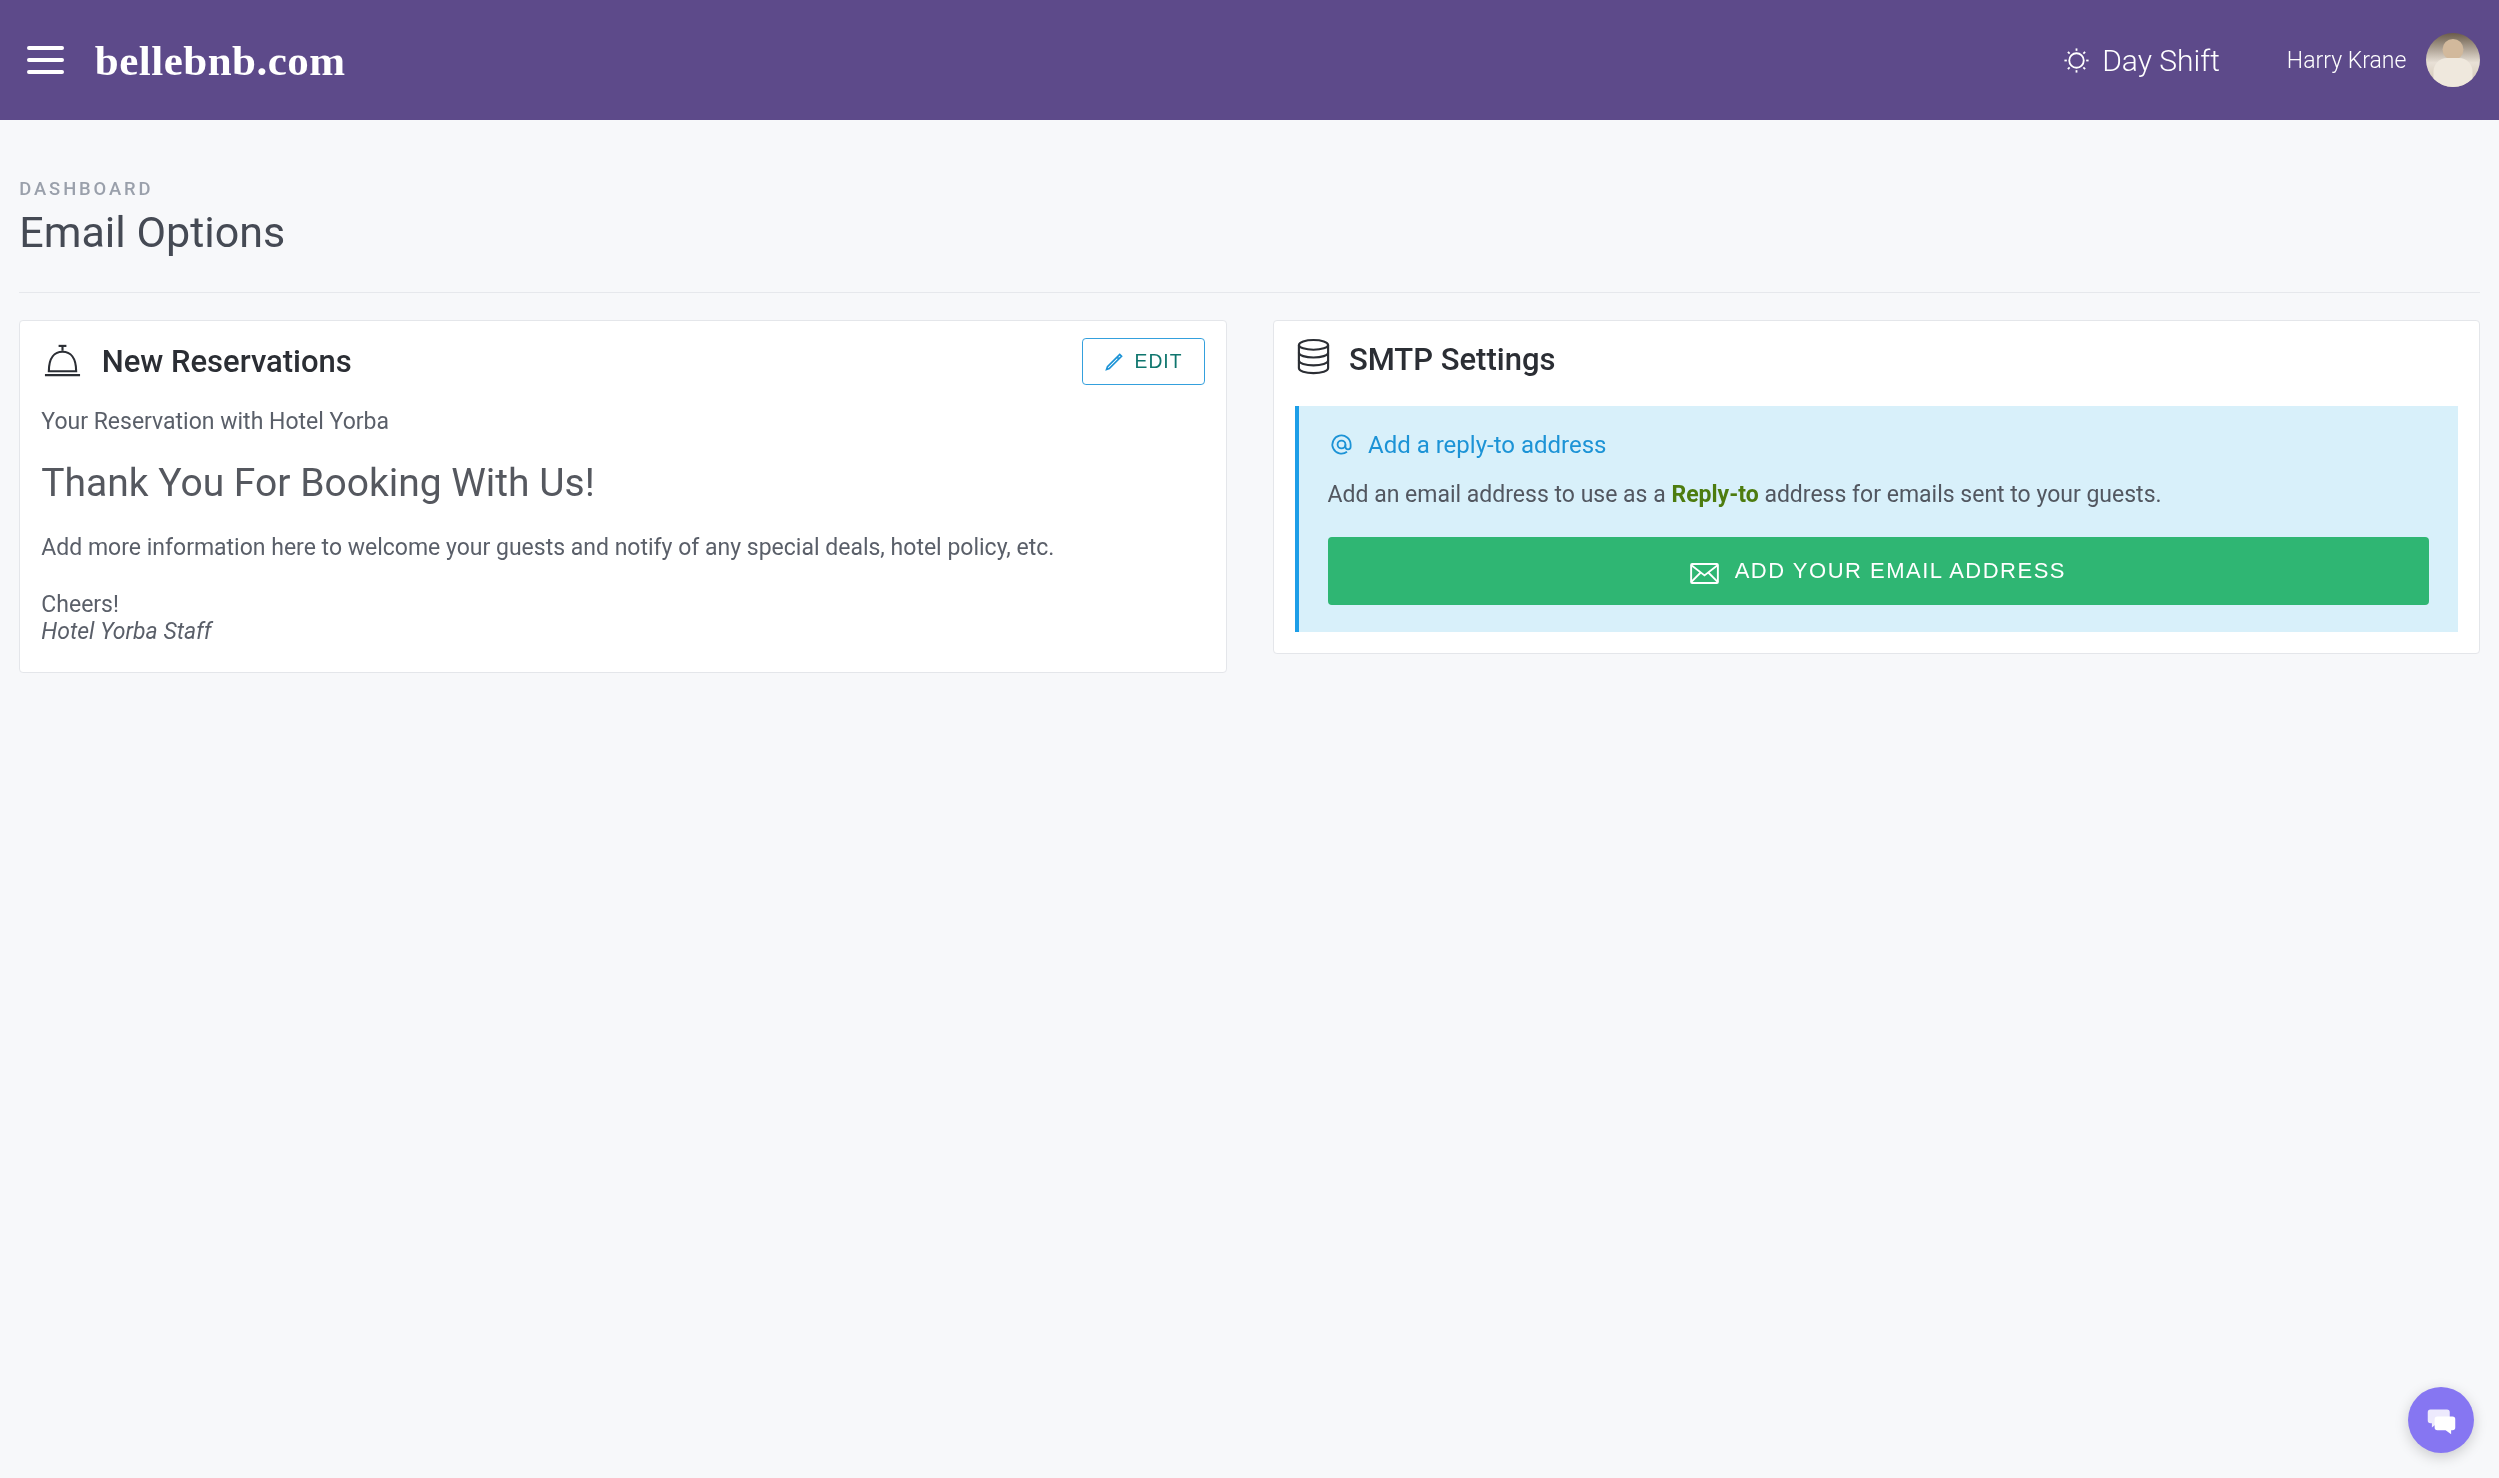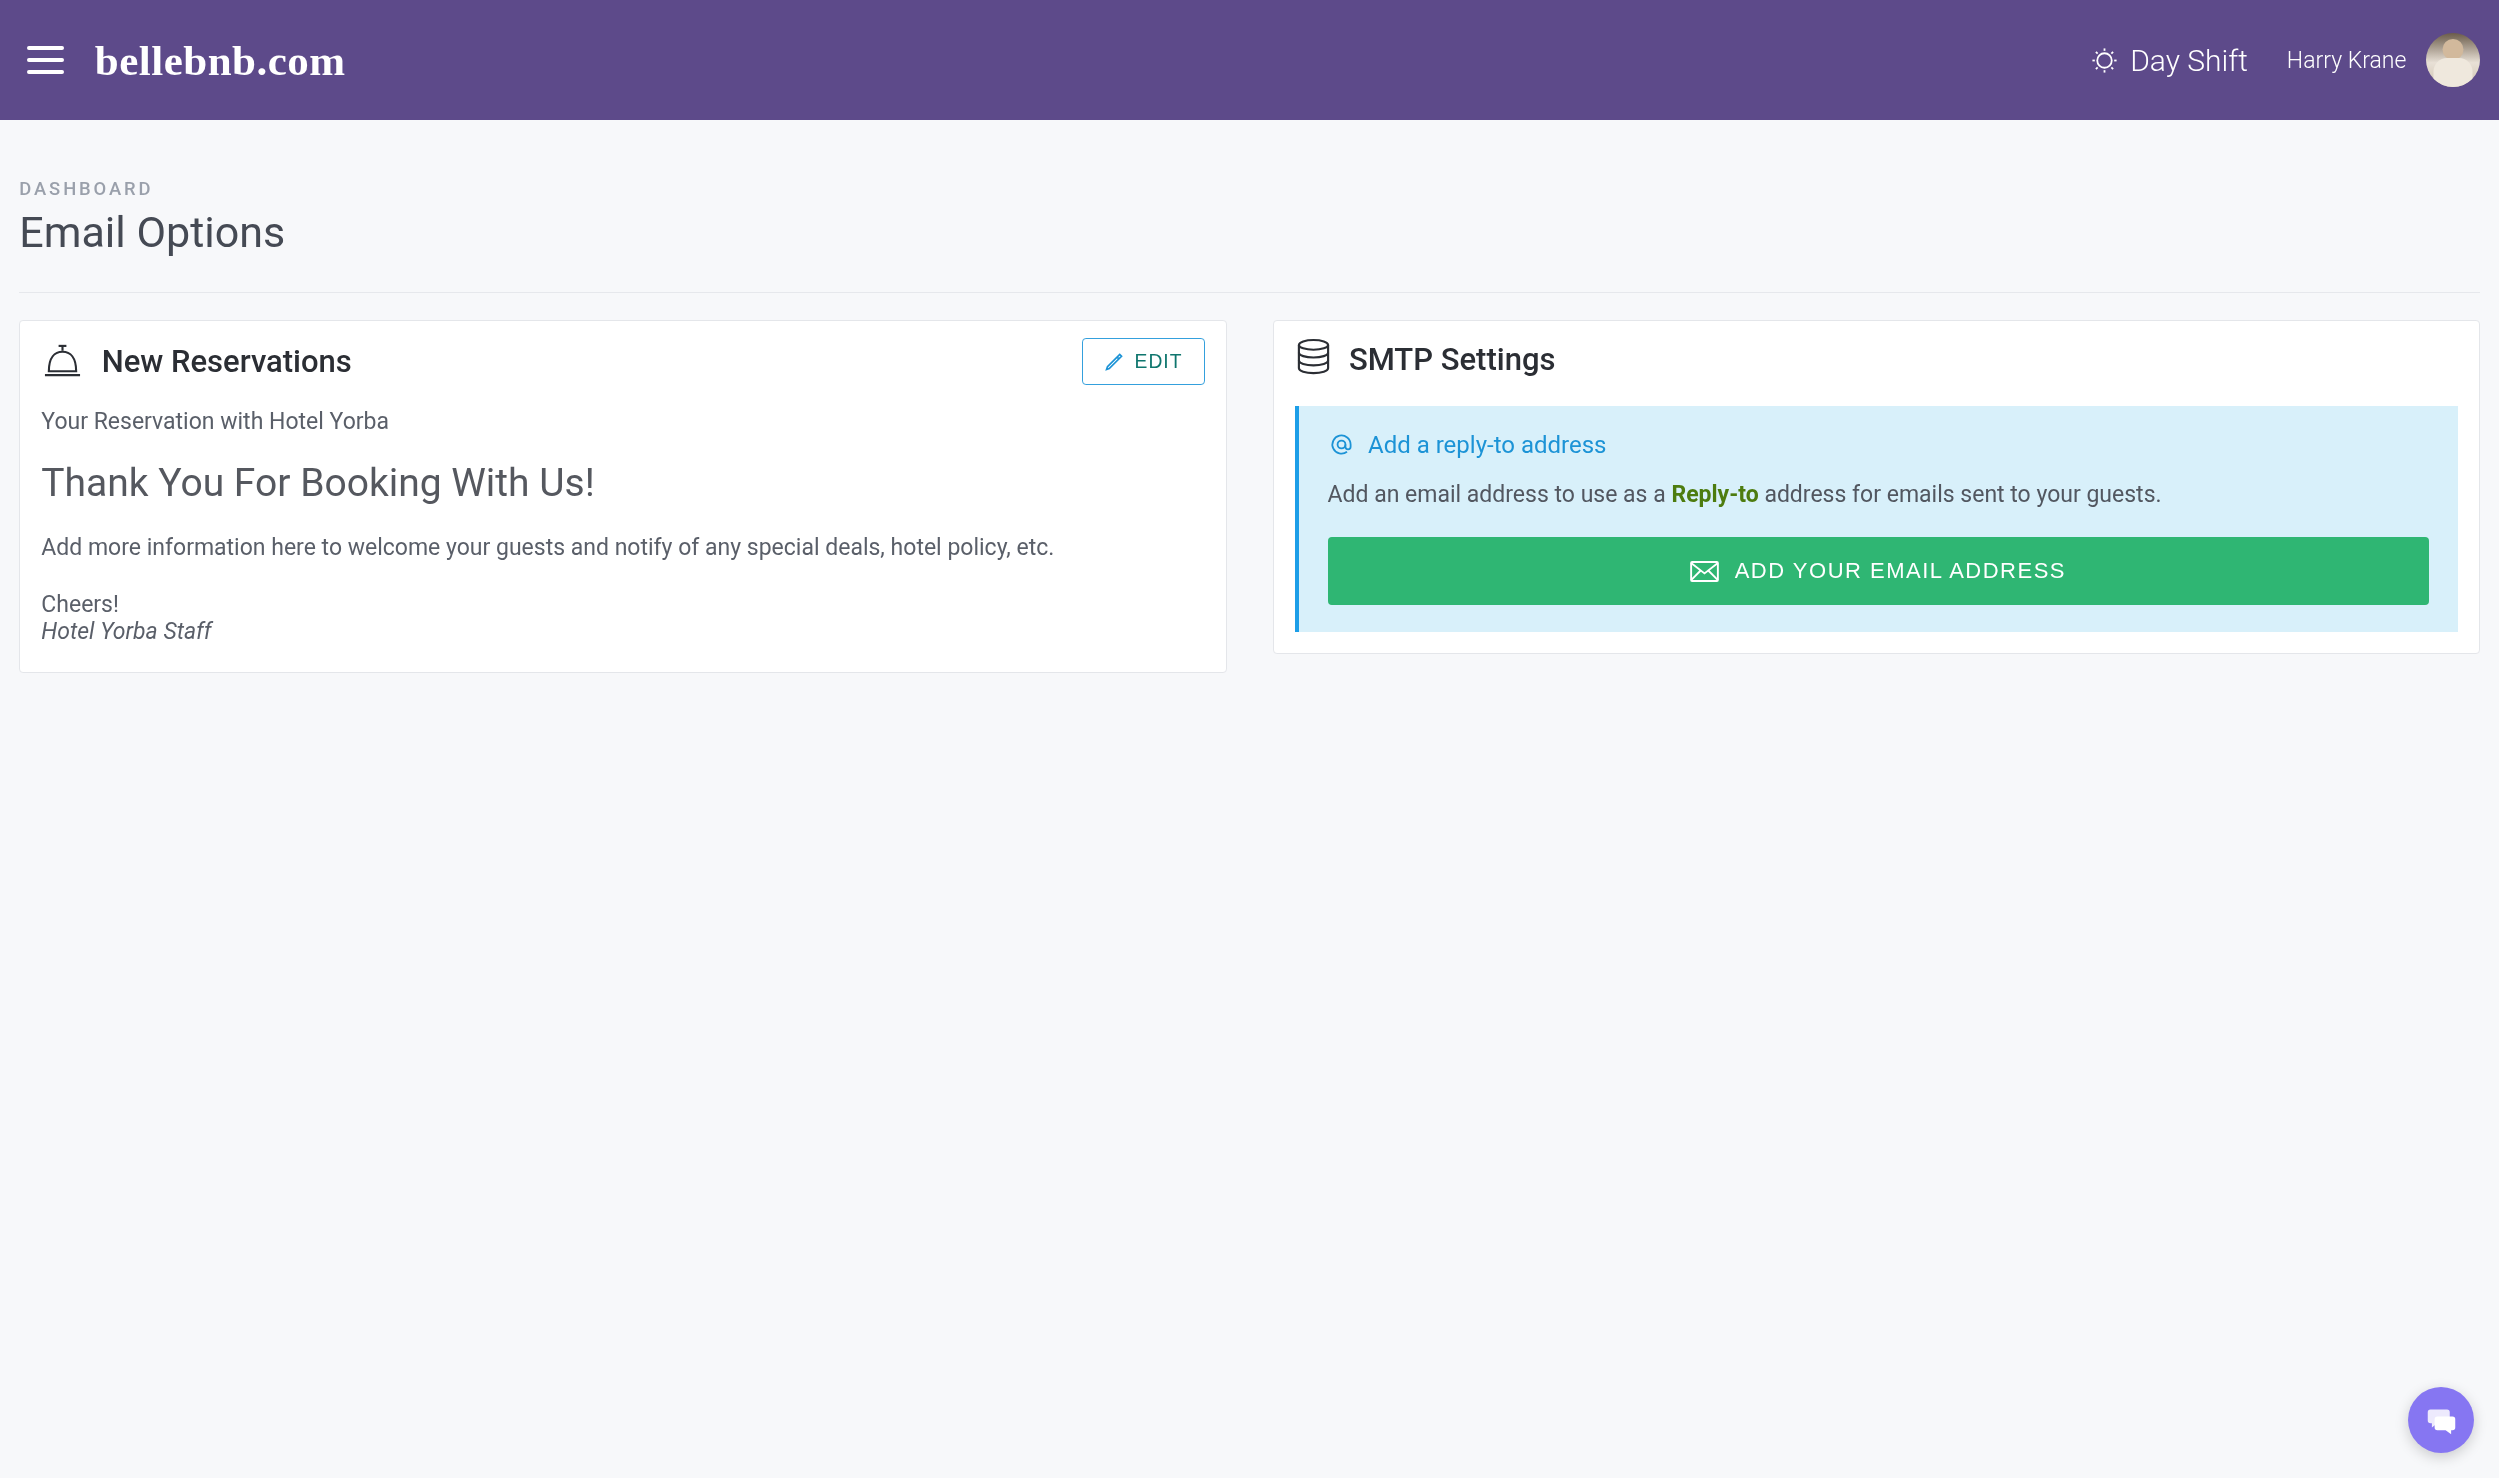--- a/index.html
+++ b/index.html
@@ -45,20 +45,21 @@
     font-size: 30px;
     font-weight: 300;
     margin-right: 39px;
     cursor: pointer;
   }
   .user-name {
     font-size: 23px;
     font-weight: 300;
     margin-right: 19.3px;
     cursor: pointer;
+    margin-left: 28px;
   }
   .avatar {
     width: 54px;
     height: 54px;
     border-radius: 50%;
     background: linear-gradient(180deg, #6b5c4a 0%, #e8e0d6 55%, #cfc3b0 100%);
     position: relative;
     overflow: hidden;
     cursor: pointer;
   }
@@ -190,21 +191,21 @@
     width: 100%;
     background: #2fb673;
     color: #fff;
     border: none;
     padding: 21px 9.7px;
     font-size: 22px;
     font-weight: 500;
     letter-spacing: 1.5px;
     border-radius: 3.9px;
     display: flex;
-    align-items: center;
+    align-items: flex-end;
     justify-content: center;
     gap: 15.5px;
     cursor: pointer;
   }
   .chat-fab {
     position: fixed;
     right: 25px;
     bottom: 25px;
     width: 66px;
     height: 66px;

